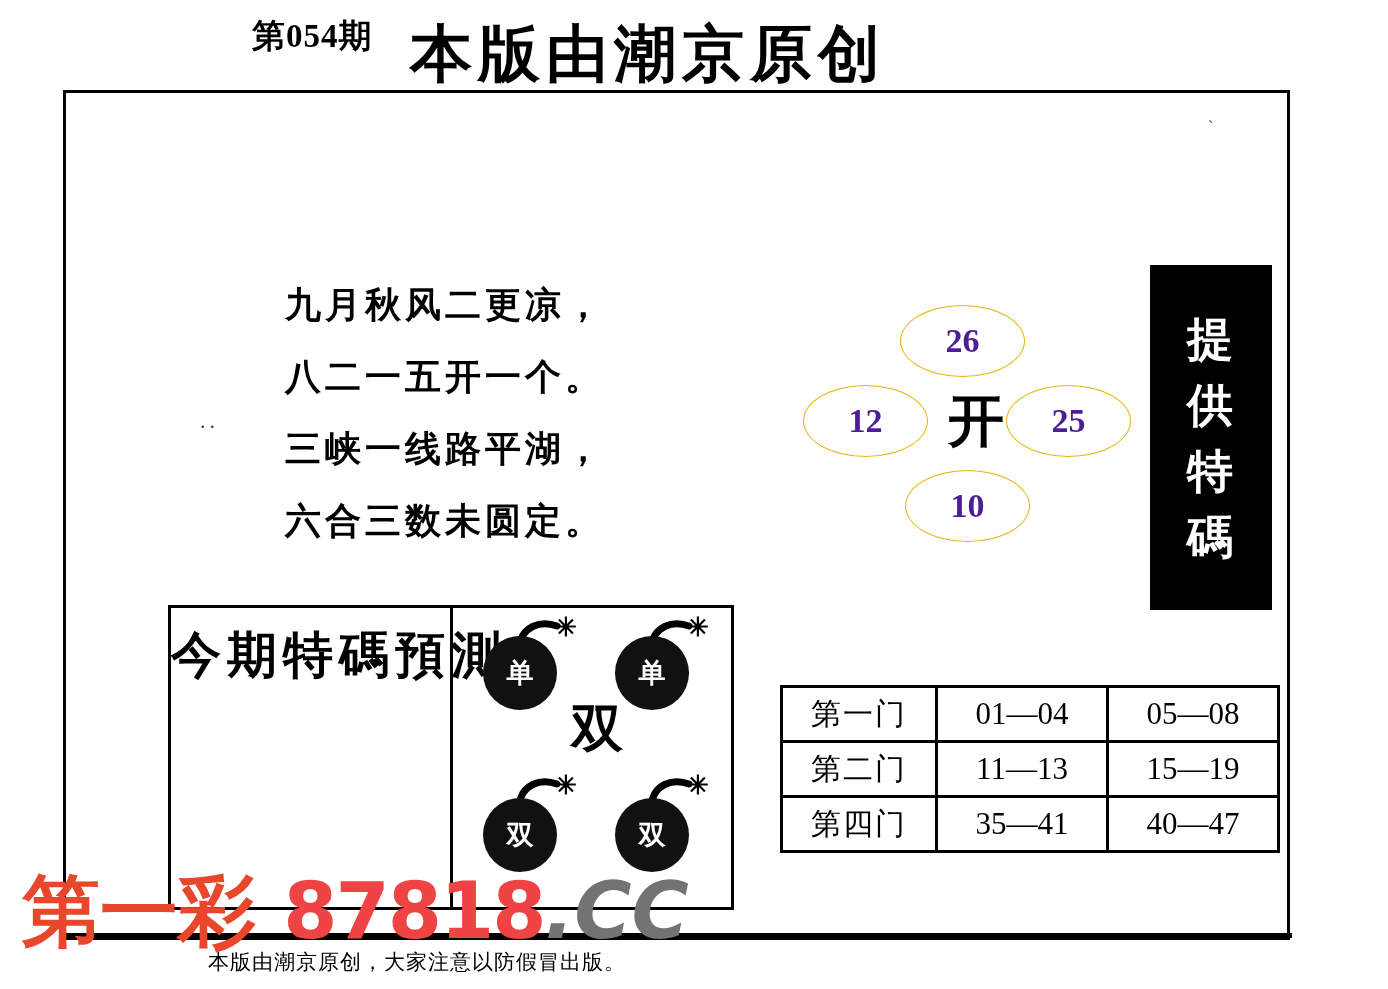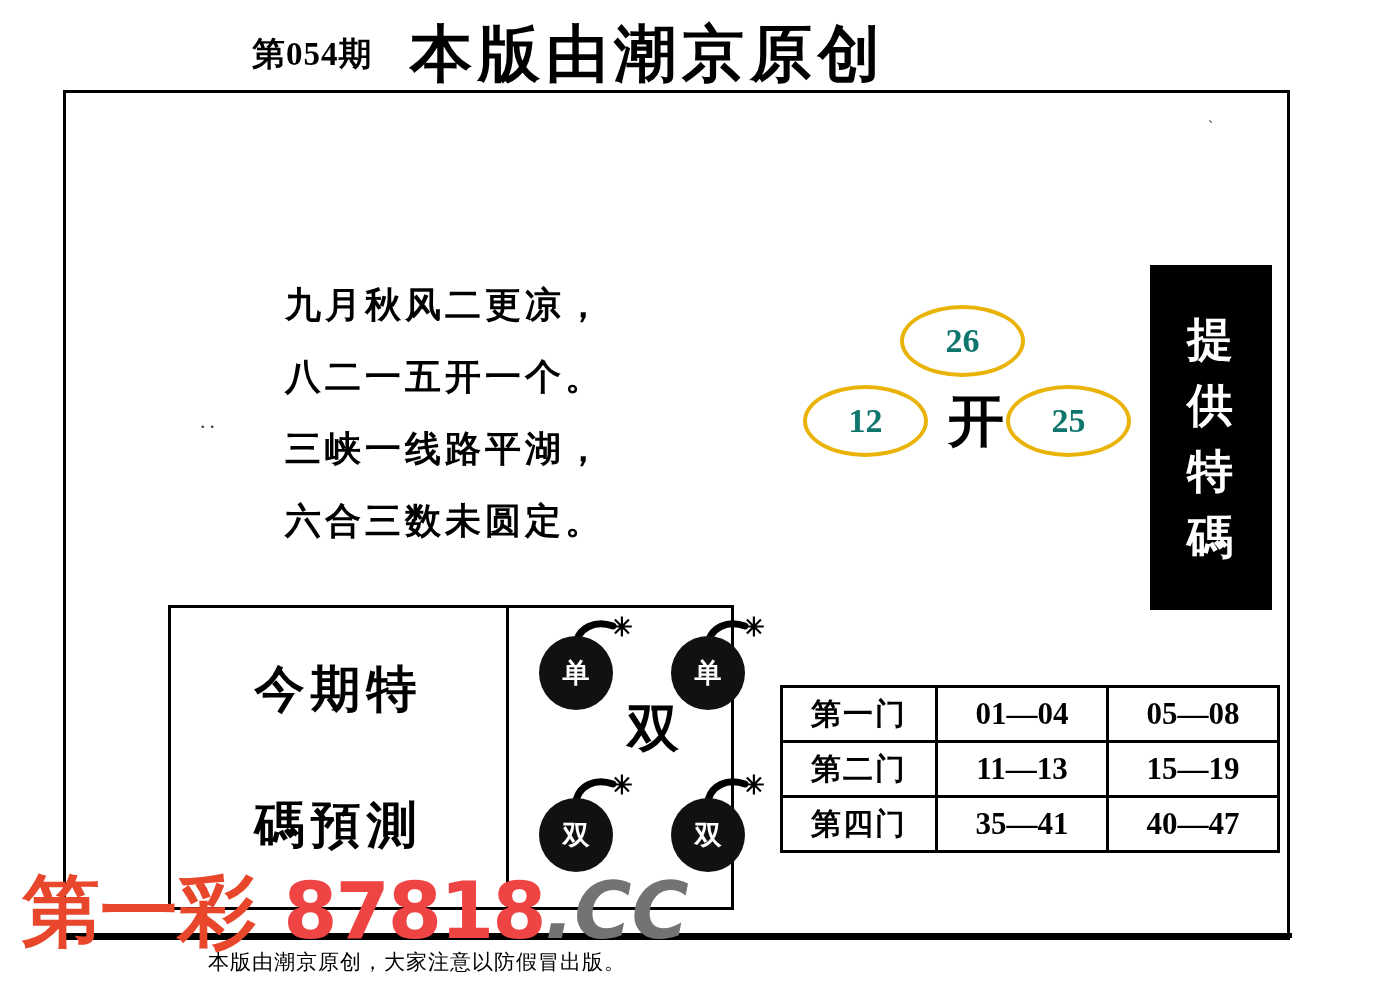--- a/index.html
+++ b/index.html
@@ -8,21 +8,21 @@
     background:#ffffff;
     font-family:"Liberation Serif", serif;
     color:#000;
     position:relative;
     overflow:hidden;
   }
   .page{position:absolute;left:0;top:0;width:1388px;height:989px;}
 
   
   .issue{
-    position:absolute;left:252px;top:32px;
+    position:absolute;left:252px;top:14px;
     font-size:33px;font-weight:bold;
     font-family:"DejaVu Sans", sans-serif;
     letter-spacing:1px;
   }
   .issue .num{font-family:"Liberation Serif",serif;}
   .main-title{
     position:absolute;left:410px;top:12px;
     font-size:62px;font-weight:bold;
     font-family:"DejaVu Serif", serif;
     letter-spacing:6px;
@@ -61,25 +61,25 @@
   .dots{
     position:absolute;left:200px;top:408px;
     font-size:22px;color:#444;letter-spacing:4px;
   }
 
   
   .cluster{position:absolute;left:795px;top:305px;width:345px;height:260px;}
   .oval{
     position:absolute;
     width:125px;height:72px;
-    border:4px solid #eab308;
+    border:1px solid #eab308;
     border-radius:50%;
     box-sizing:border-box;
     display:flex;align-items:center;justify-content:center;
-    font-size:34px;font-weight:bold;color:#0f766e;
+    font-size:34px;font-weight:bold;color:#4c1d95;
     font-family:"Liberation Serif",serif;
   }
   .oval.top{left:105px;top:0px;}
   .oval.left{left:8px;top:80px;}
   .oval.right{left:211px;top:80px;}
   .oval.bottom{left:110px;top:165px;}
   .kai{
     position:absolute;left:137px;top:82px;
     width:88px;height:70px;
     display:flex;align-items:center;justify-content:center;
@@ -105,24 +105,24 @@
 
   
   .predbox{
     position:absolute;left:168px;top:605px;
     width:566px;height:305px;
     border:3px solid #000;
     box-sizing:border-box;
     display:flex;
   }
   .predbox .left{
-    width:338px;border-right:3px solid #000;
-    box-sizing:border-box;
-    display:flex;flex-direction:column;
-    align-items:center;justify-content:space-around;
+    width:282px;border-right:3px solid #000;
+    box-sizing:border-box;
+    display:flex;flex-direction:row;
+    justify-content:space-around;
     padding:14px 0;
   }
   .predbox .left span{
     font-size:50px;font-weight:bold;
     font-family:"DejaVu Serif", serif;
     letter-spacing:6px;
     white-space:nowrap;
   }
   .predbox .right{
     flex:1;position:relative;
@@ -149,21 +149,21 @@
   .numtable{
     position:absolute;left:780px;top:685px;
     border-collapse:collapse;
     font-family:"Liberation Serif", serif;
   }
   .numtable td{
     border:3px solid #000;
     height:52px;
     text-align:center;
     font-size:31px;
-    font-weight:700;
+    font-weight:400;
     padding:0 10px;
   }
   .numtable td.lab{
     width:132px;font-family:"DejaVu Serif",serif;font-size:30px;letter-spacing:2px;
   }
   .numtable td.rng{width:148px;border-radius:6px;}
 
   
   .footer-line{
     position:absolute;left:60px;top:933px;width:1232px;height:5px;background:#000;
@@ -207,20 +207,21 @@
     <div>八二一五开一个。</div>
     <div>三峡一线路平湖，</div>
     <div>六合三数未圆定。</div>
   </div>
   <div class="dots">..</div>
 
   <div class="cluster">
     <div class="oval top">26</div>
     <div class="oval left">12</div>
     <div class="oval right">25</div>
+    <div class="oval bottom">10</div>
     <div class="kai">开</div>
   </div>
 
   <div class="banner">
     <span>提</span>
     <span>供</span>
     <span>特</span>
     <span>碼</span>
   </div>
 

